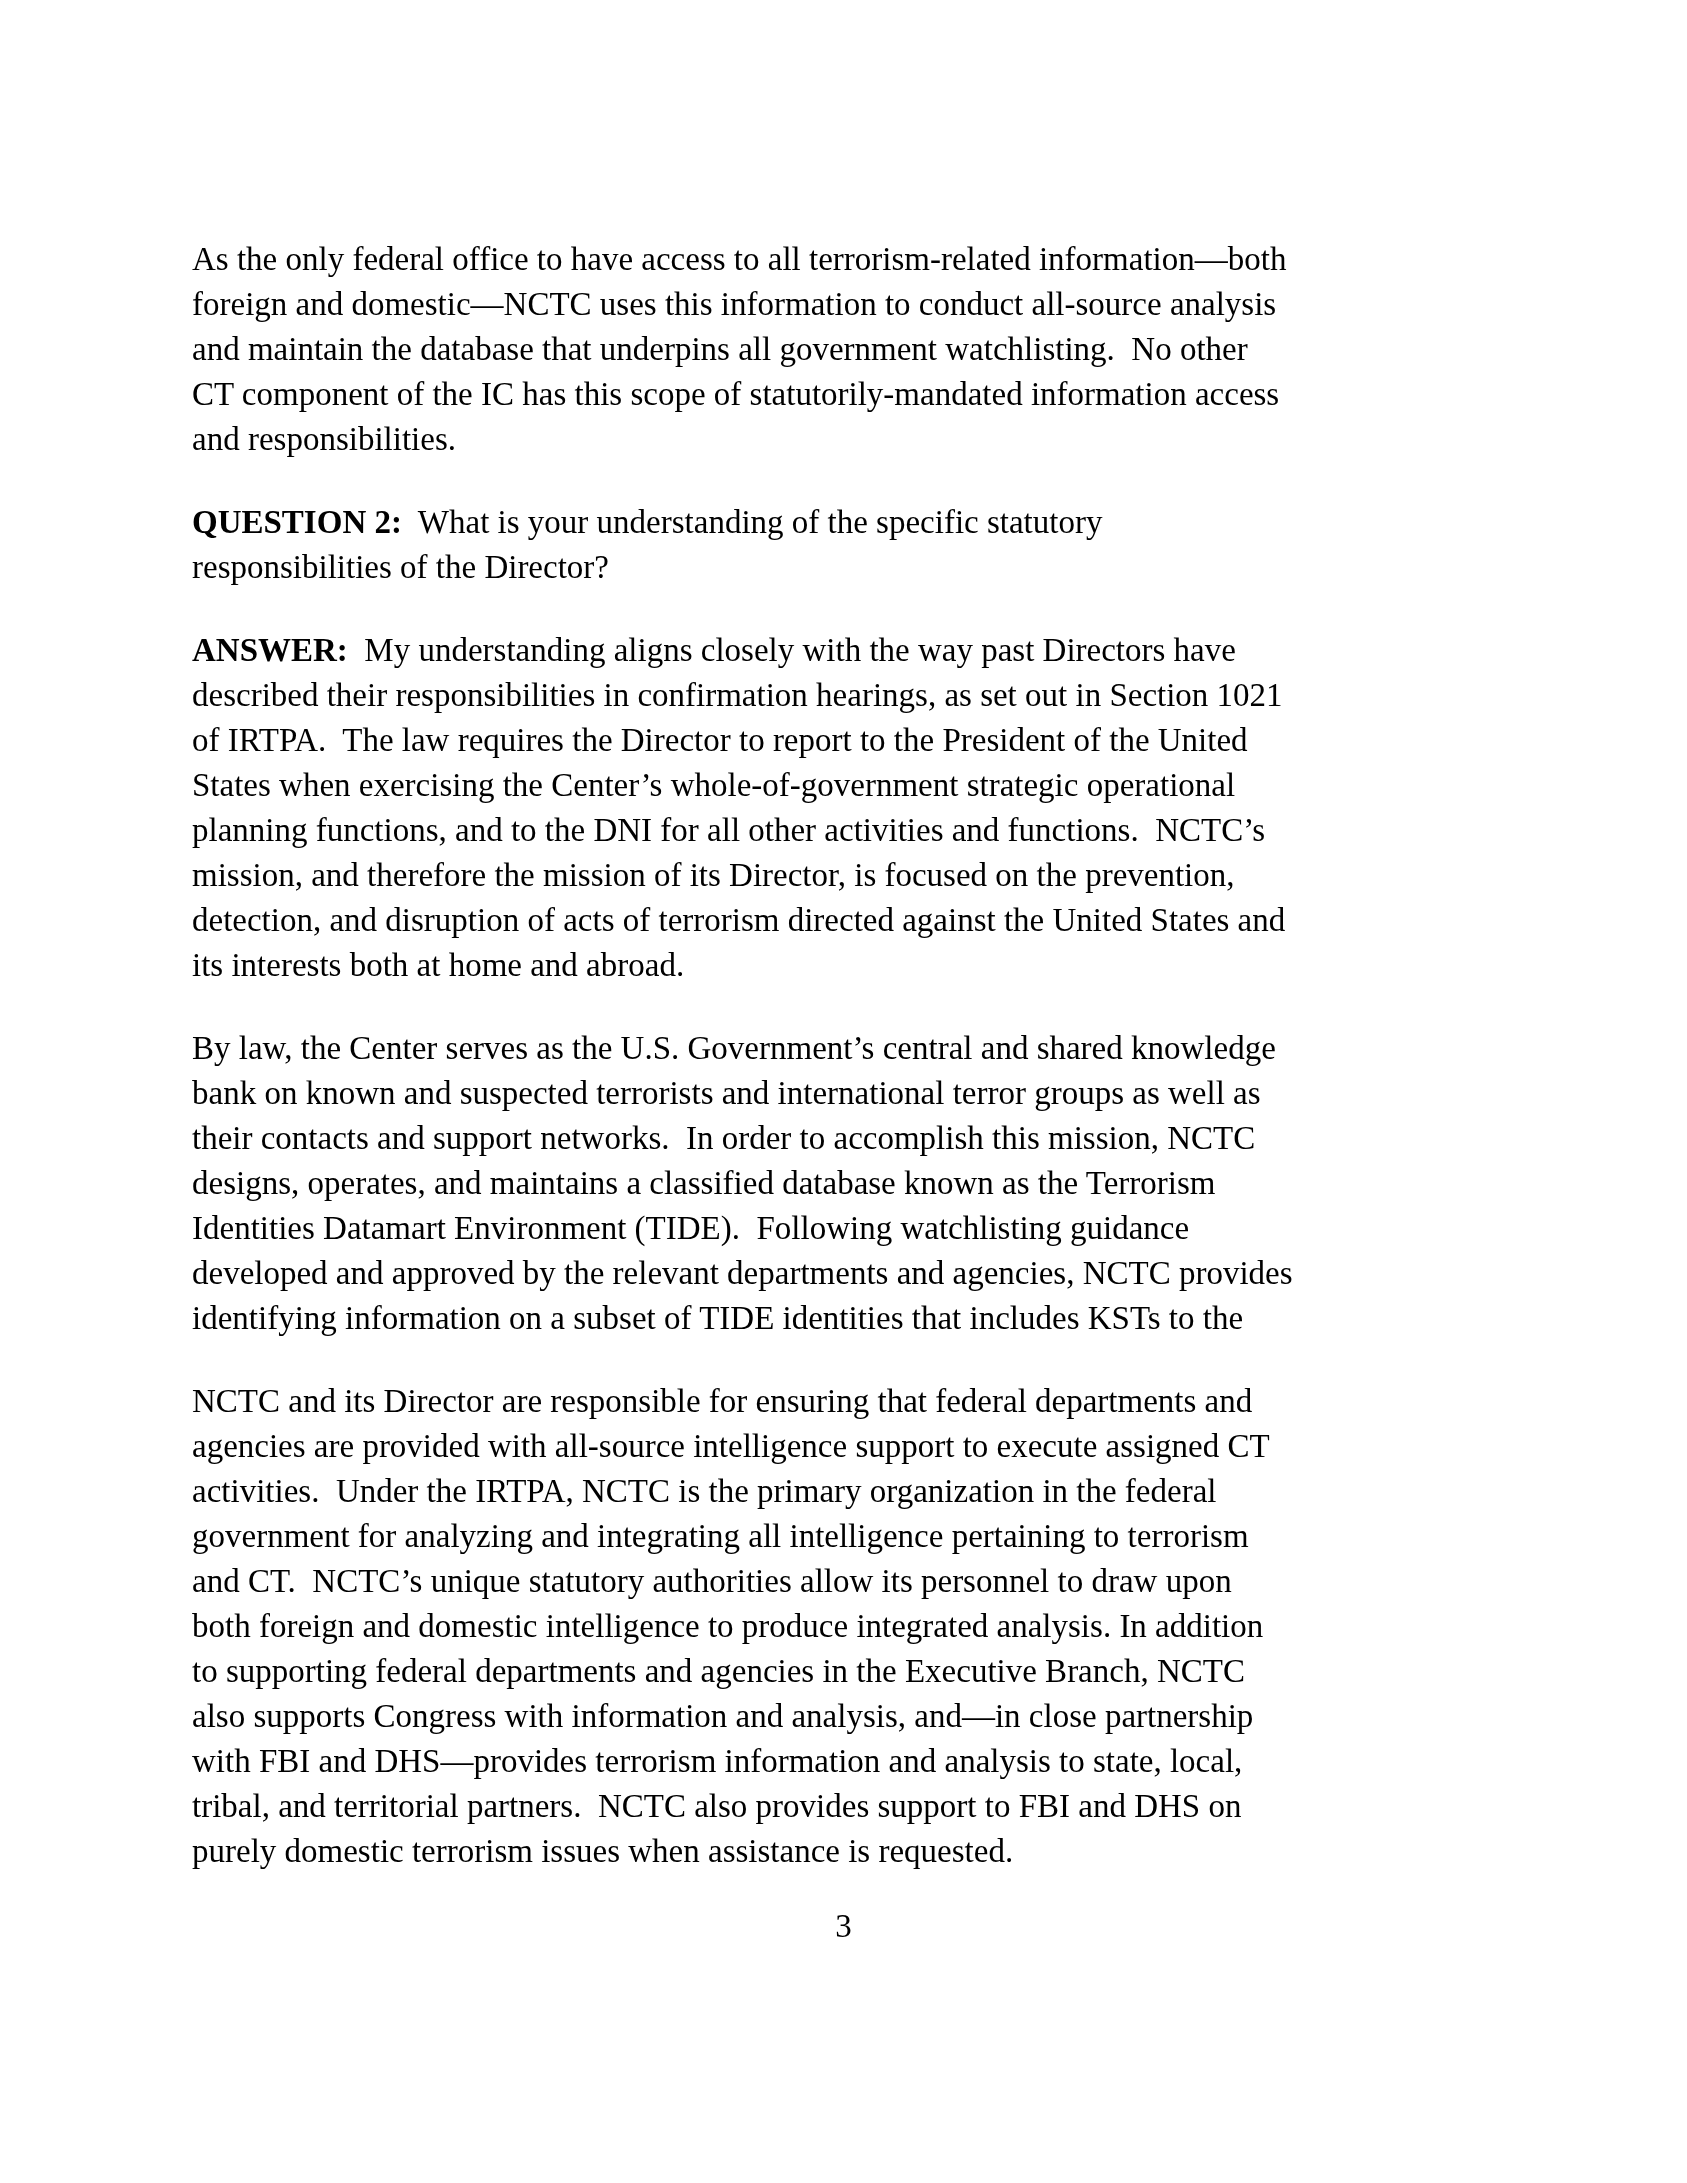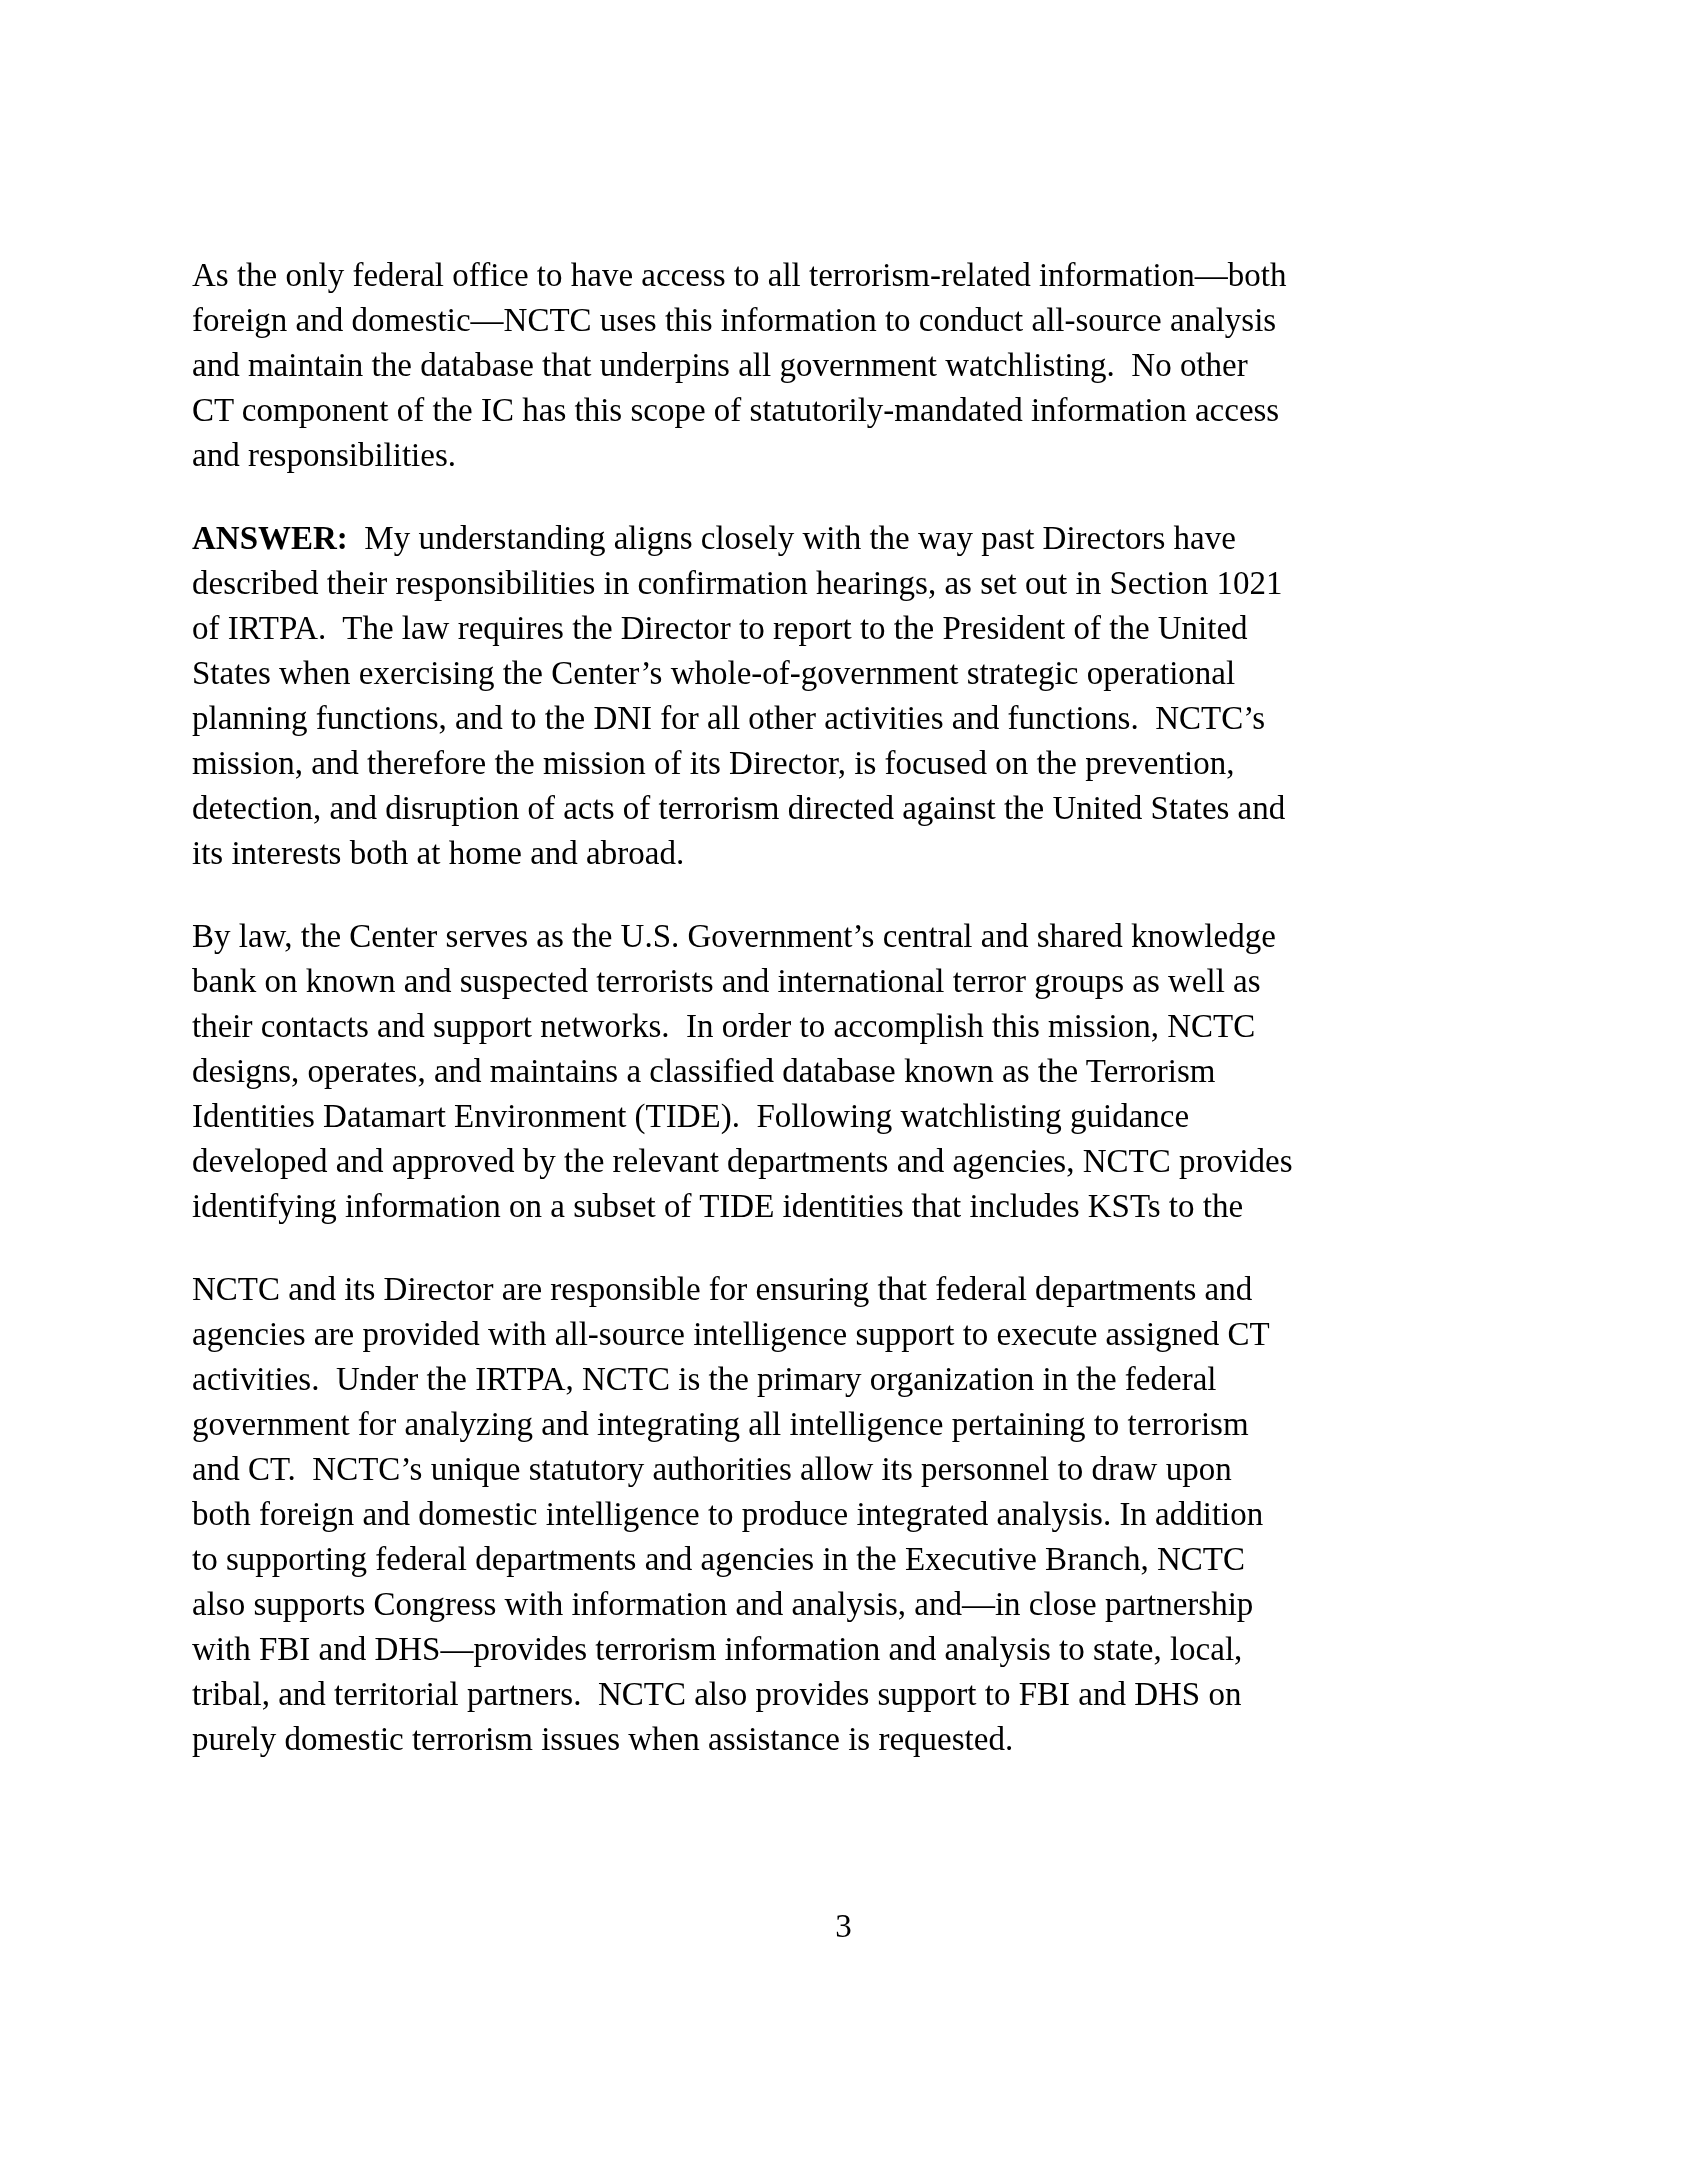--- a/index.html
+++ b/index.html
@@ -12,21 +12,21 @@
     width: 1687px;
     height: 2183px;
     background: #ffffff;
     color: #000000;
     font-family: "Liberation Serif", "DejaVu Serif", serif;
     overflow: hidden;
   }
   .content {
     position: absolute;
     left: 192px;
-    top: 253px;
+    top: 237px;
     width: 1356px;
   }
   .content p {
     margin: 0 0 38px 0;
     font-size: 33px;
     line-height: 45px;
     white-space: pre;           
     letter-spacing: 0px;
   }
   .content p strong {
@@ -48,20 +48,22 @@
 <div class="page">
 
   <div class="content">
 
     <p>As the only federal office to have access to all terrorism-related information—both
 foreign and domestic—NCTC uses this information to conduct all-source analysis
 and maintain the database that underpins all government watchlisting.  No other
 CT component of the IC has this scope of statutorily-mandated information access
 and responsibilities.</p>
 
+    <p><strong>QUESTION 2:</strong><span>  What is your understanding of the specific statutory
+responsibilities of the Director?</span></p>
 
     <p><strong>ANSWER:</strong><span>  My understanding aligns closely with the way past Directors have
 described their responsibilities in confirmation hearings, as set out in Section 1021
 of IRTPA.  The law requires the Director to report to the President of the United
 States when exercising the Center’s whole-of-government strategic operational
 planning functions, and to the DNI for all other activities and functions.  NCTC’s
 mission, and therefore the mission of its Director, is focused on the prevention,
 detection, and disruption of acts of terrorism directed against the United States and
 its interests both at home and abroad.</span></p>
 

